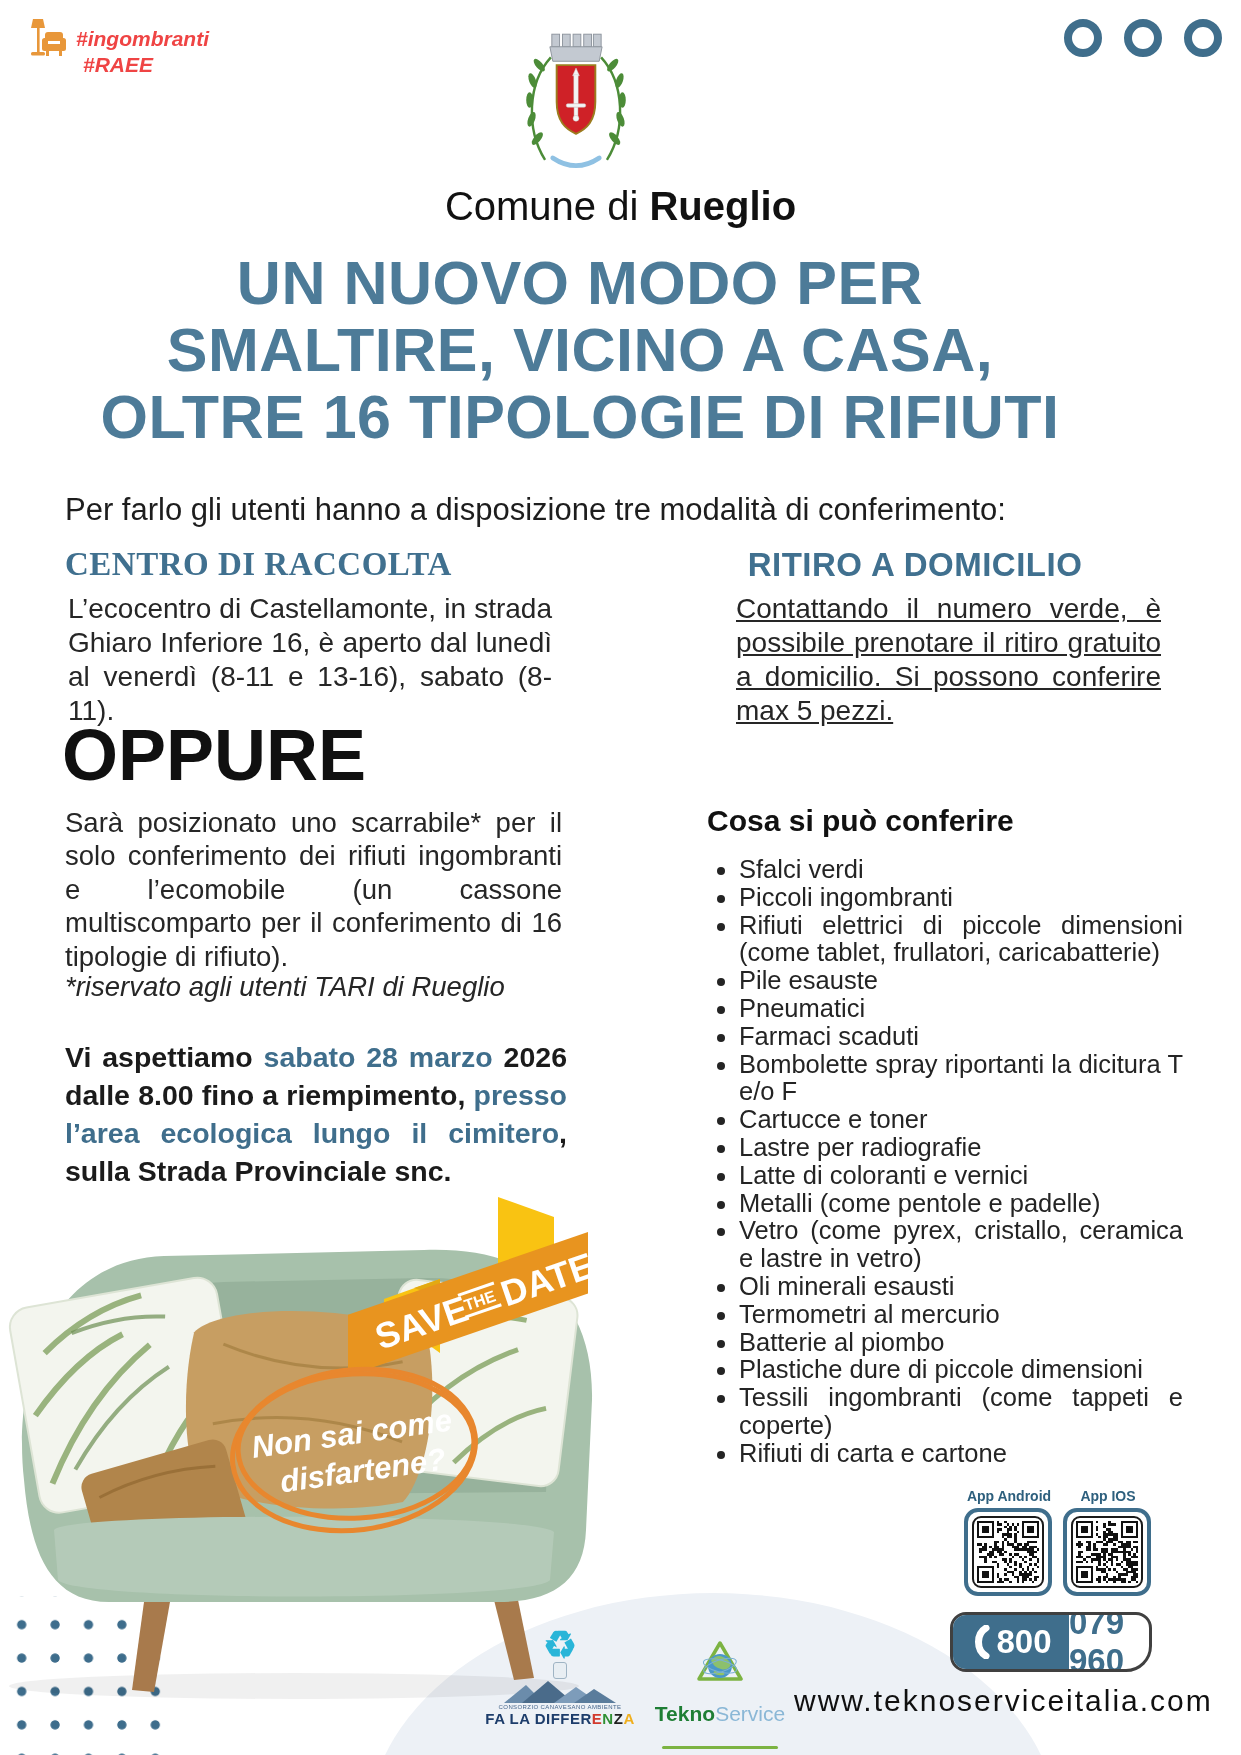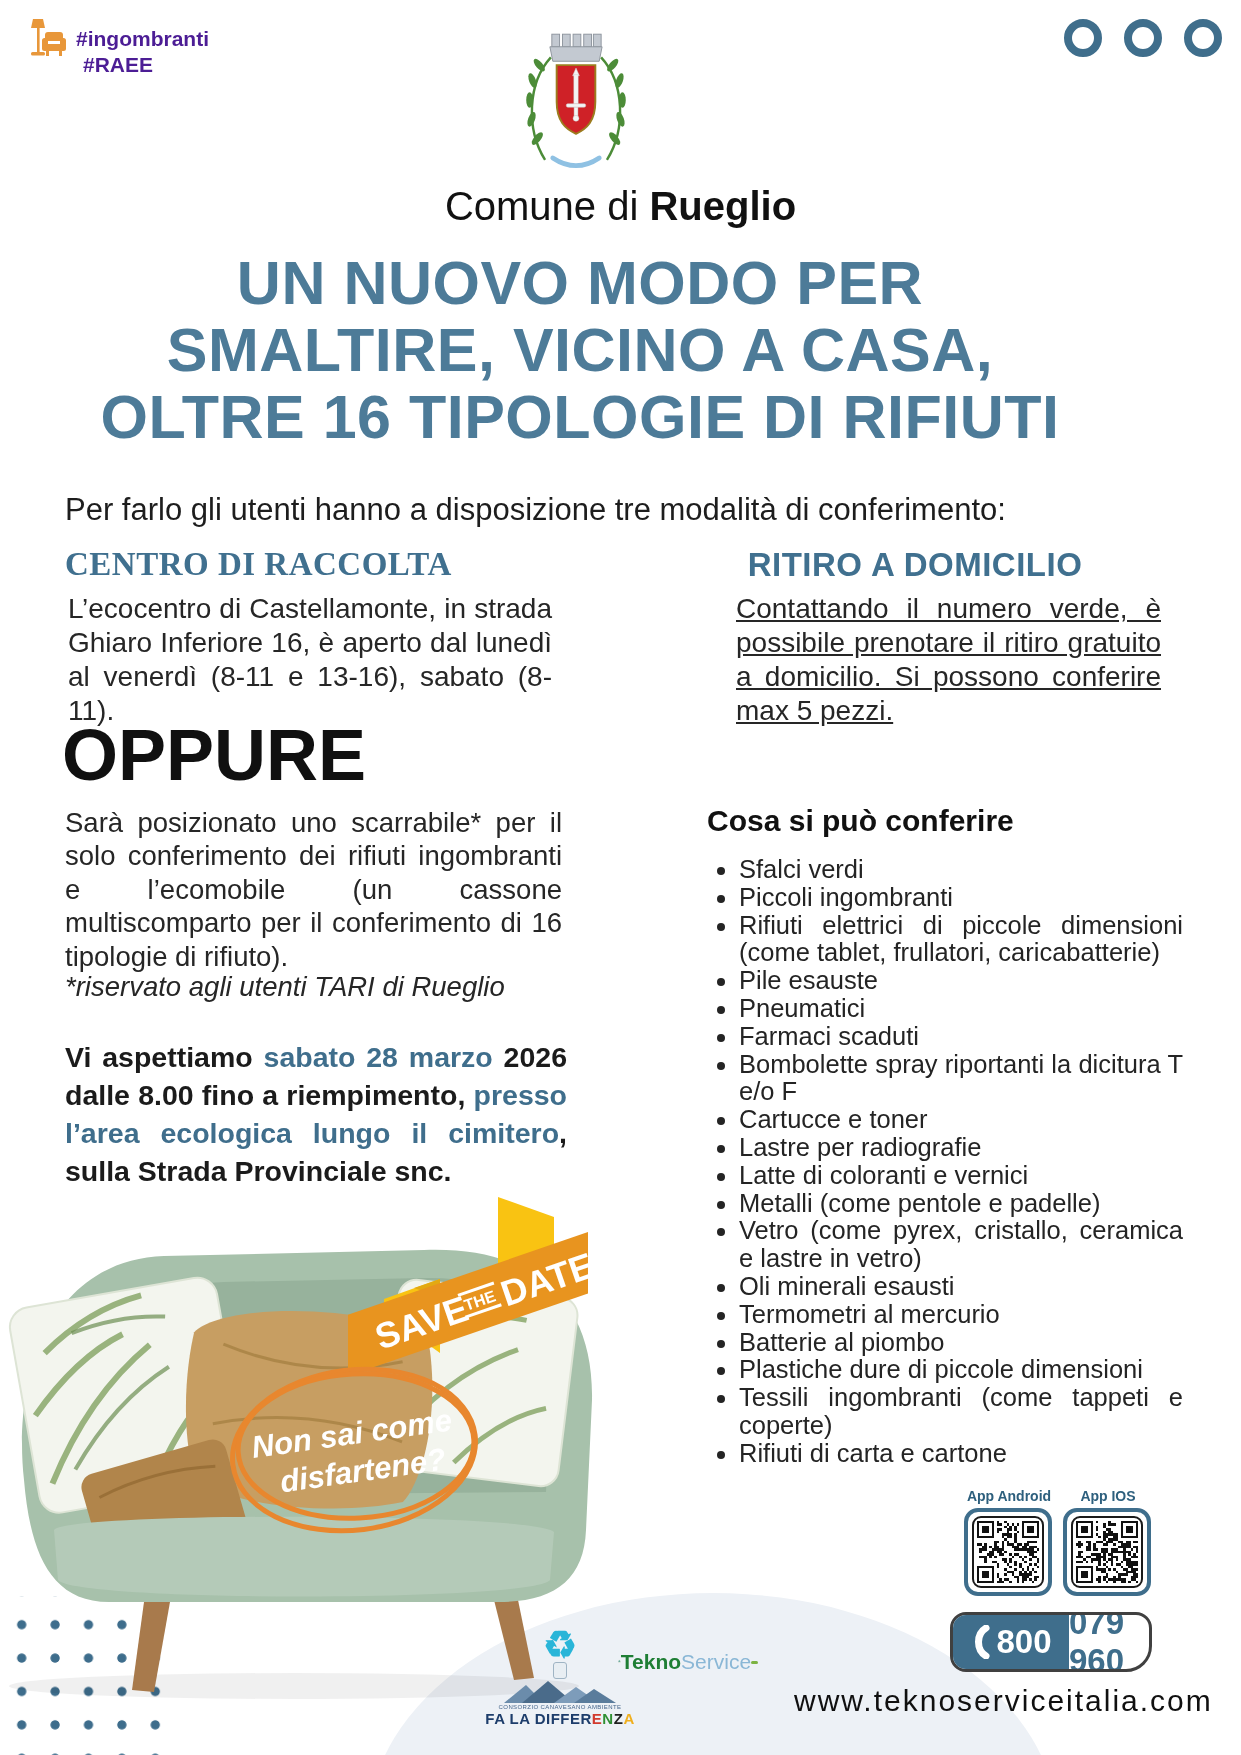--- a/index.html
+++ b/index.html
@@ -1,21 +1,21 @@
 <!DOCTYPE html>
 <html><head>
 <meta charset="utf-8">
 <style>
   html,body{margin:0;padding:0;background:#888;}
   #poster{position:relative;width:1241px;height:1755px;background:#fff;overflow:hidden;
           font-family:"Liberation Sans",sans-serif;margin:0 auto;}
   .abs{position:absolute;}
 
   
-  .hashtags{left:76px;top:26px;color:#4c1d95;font-weight:bold;font-size:21px;line-height:26px;}
+  .hashtags{left:76px;top:26px;color:#ef4444;font-weight:bold;font-size:21px;line-height:26px;font-style:italic;}
   .hashtags .l2{padding-left:7px;}
   .rings{left:1064px;top:19px;display:flex;gap:22px;}
   .ring{width:22px;height:22px;border:8px solid #3f6e8c;border-radius:50%;}
   .muni{left:0;top:184px;width:1241px;text-align:center;font-size:40px;color:#111;}
   .muni b{font-weight:800;}
   .title{left:45px;top:250px;width:1070px;text-align:center;color:#4d7b98;
          font-size:61px;font-weight:800;line-height:67px;letter-spacing:.5px;}
 
   .intro{left:65px;top:492px;width:1130px;font-size:31px;color:#1d1d1d;}
 
@@ -61,21 +61,21 @@
   .phone-right span{color:#3f6e8c;font-size:33px;font-weight:800;}
   .website{left:794px;top:1684px;width:400px;text-align:center;font-size:30px;
            letter-spacing:2px;color:#101010;z-index:8;}
 
   
   .fald{left:492px;top:1626px;width:136px;display:flex;flex-direction:column;align-items:center;z-index:8;}
   .recycle{font-size:38px;color:#29b5d8;line-height:1;font-weight:bold;}
   .bulb{width:12px;height:15px;background:#e8eef3;border:1.5px solid #9fb4c4;border-radius:3px;margin-top:-2px;}
   .fald-org{font-size:6px;color:#45658a;letter-spacing:.4px;margin-top:1px;white-space:nowrap;}
   .fald-name{font-size:15px;font-weight:800;letter-spacing:.5px;white-space:nowrap;}
-  .tekno{left:618px;top:1640px;width:140px;display:flex;align-items:center;z-index:8;}
+  .tekno{left:650px;top:1640px;width:140px;display:flex;flex-direction:column;align-items:center;z-index:8;gap:18px;}
   .tekno-name{font-size:21px;white-space:nowrap;margin-top:2px;}
   .tekno-name .p1{color:#1e7e34;font-weight:800;}
   .tekno-name .p2{color:#8ab7d6;font-weight:400;}
   .tekno-line{width:116px;height:3px;background:#7cb342;border-radius:2px;margin-top:2px;}
 </style>
 </head>
 <body>
 
 <div id="poster">
 

